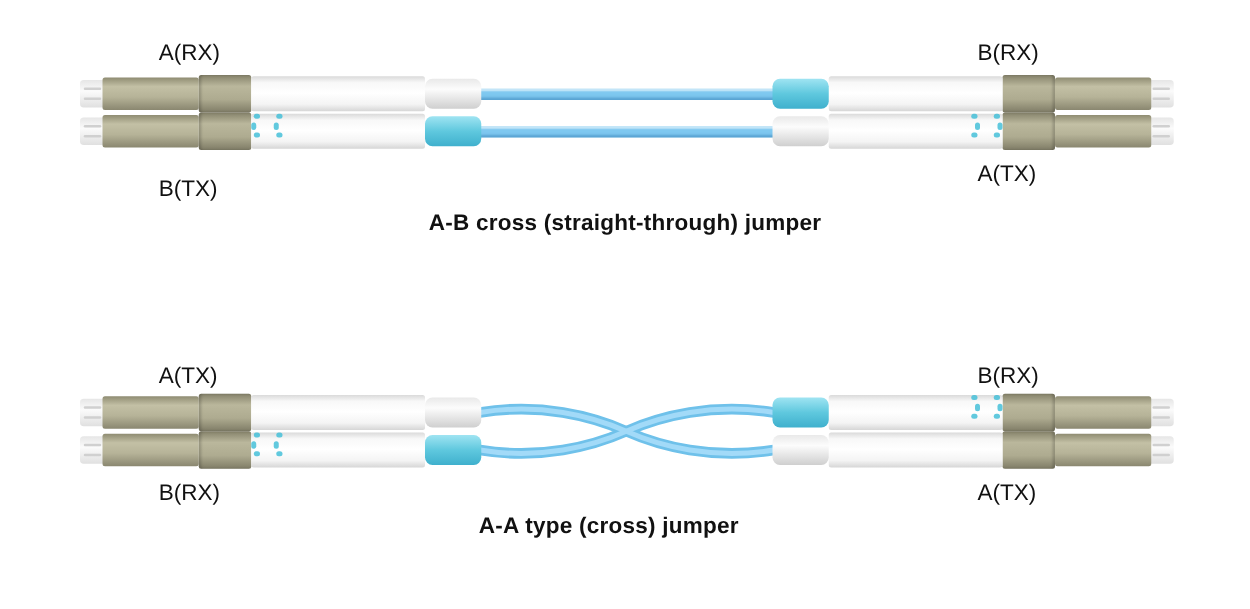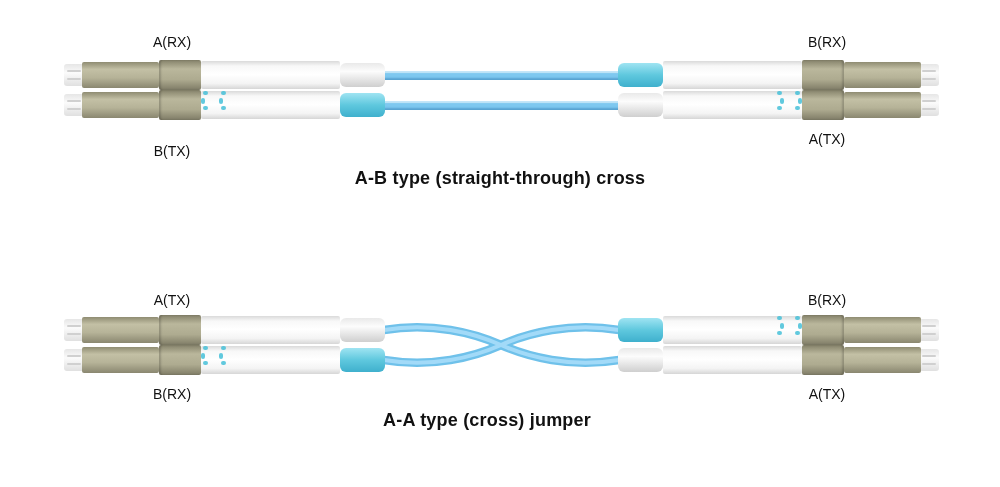--- a/index.html
+++ b/index.html
@@ -8,21 +8,21 @@
     --cable-blue:#7ec8f0;
     --connector-khaki:#b6b398;
     --text:#111111;
     --background:#ffffff;
   }
   html,body{margin:0;padding:0;}
   body{background:var(--background);font-family:"Liberation Sans",sans-serif;}
   .canvas{position:relative;width:1000px;height:487px;background:var(--background);overflow:hidden;}
 
   
-  .lab{position:absolute;width:90px;text-align:center;font-size:14px;line-height:22px;color:var(--text);}
+  .lab{position:absolute;width:90px;font-size:18px;line-height:22px;color:var(--text);}
   .lab-lt1{left:127px;top:31px}  .lab-lb1{left:127px;top:140px}
   .lab-rt1{left:782px;top:31px}  .lab-rb1{left:782px;top:128px}
   .lab-lt2{left:127px;top:289px} .lab-lb2{left:127px;top:383px}
   .lab-rt2{left:782px;top:289px} .lab-rb2{left:782px;top:383px}
   .cap{position:absolute;left:0;width:1000px;text-align:center;font-weight:700;font-size:18px;color:var(--text);letter-spacing:.2px;}
   .cap1{top:168px}
   .cap2{top:410px;left:-13px}
 
   
   .asm{position:absolute;width:321px;height:58px;z-index:2;}
@@ -134,21 +134,21 @@
               <i></i>
               <i></i>
               <i></i>
               <i></i>
             </div>
         </div>
         <div class="boot boot-white"></div>
       </div>
     </div>
 
-    <div class="cap cap1">A-B type (straight-through) cross</div>
+    <div class="cap cap1">A-B cross (straight-through) jumper</div>
   </section>
 
   <section>
     <div class="lab lab-lt2">A(TX)</div>
     <div class="lab lab-lb2">B(RX)</div>
     <div class="lab lab-rt2">B(RX)</div>
     <div class="lab lab-rb2">A(TX)</div>
 
     <svg class="cross" viewBox="0 0 243 64" aria-hidden="true">
       <path class="under" d="M 4,17 C 52,9 94,20 121,32 C 148,44 190,55 239,47"></path>

